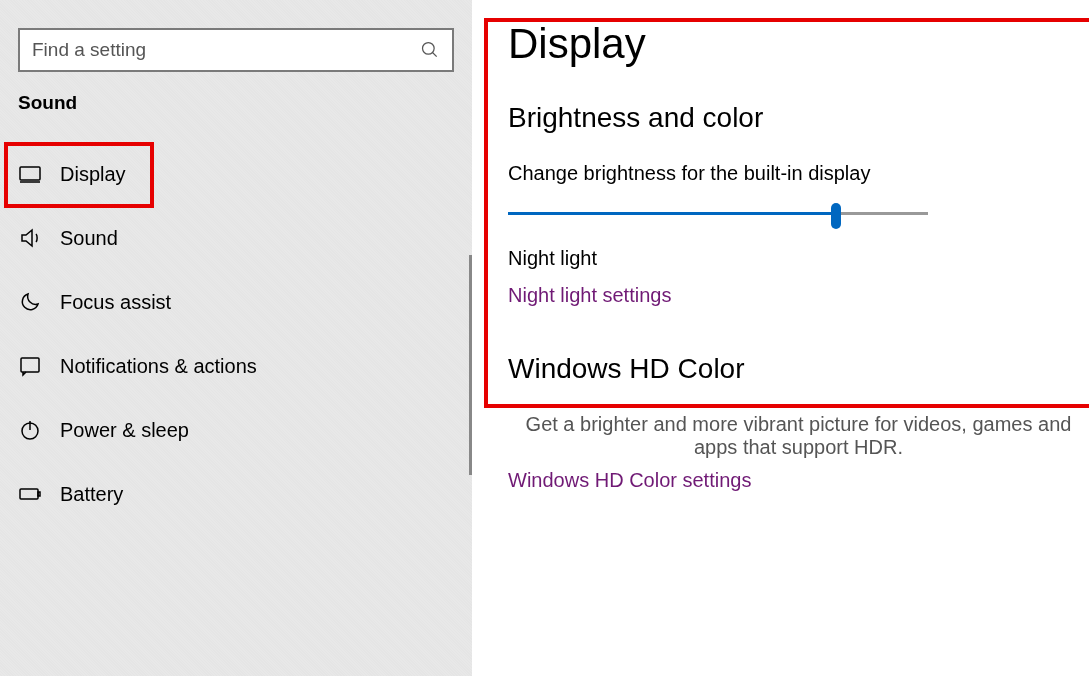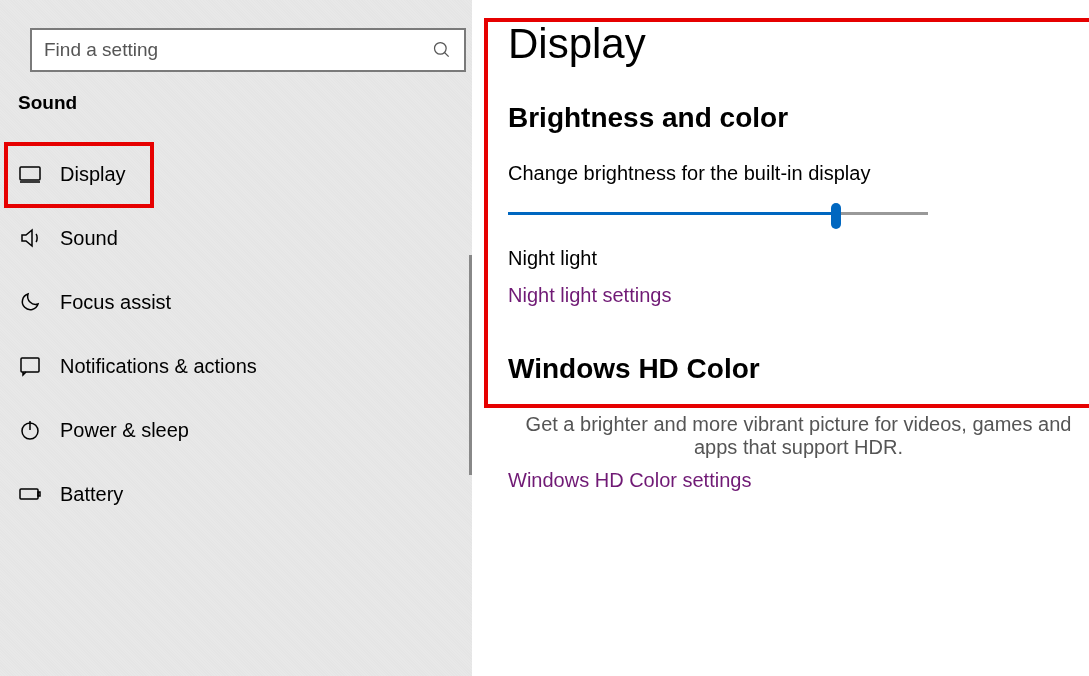--- a/index.html
+++ b/index.html
@@ -38,21 +38,20 @@
     margin: 0 18px 20px 18px;
   }
   .search {
     width: 100%;
     height: 44px;
     border: 2px solid #7a7a7a;
     background: #fff;
     display: flex;
     align-items: center;
     padding: 0 12px;
-    margin-left: 12px;
   }
   .search input {
     flex: 1;
     border: none;
     outline: none;
     font-size: 19px;
     background: transparent;
     color: #555;
   }
   .search input::placeholder { color: #555; }
@@ -110,21 +109,21 @@
     border: 4px solid #e60000;
     pointer-events: none;
   }
   .page-title {
     font-size: 42px;
     font-weight: 400;
     margin-bottom: 34px;
   }
   .section-title {
     font-size: 28px;
-    font-weight: 700;
+    font-weight: 400;
     margin-bottom: 28px;
   }
   .setting-label {
     font-size: 20px;
     margin-bottom: 14px;
   }
   .slider {
     width: 420px;
     height: 30px;
     position: relative;

